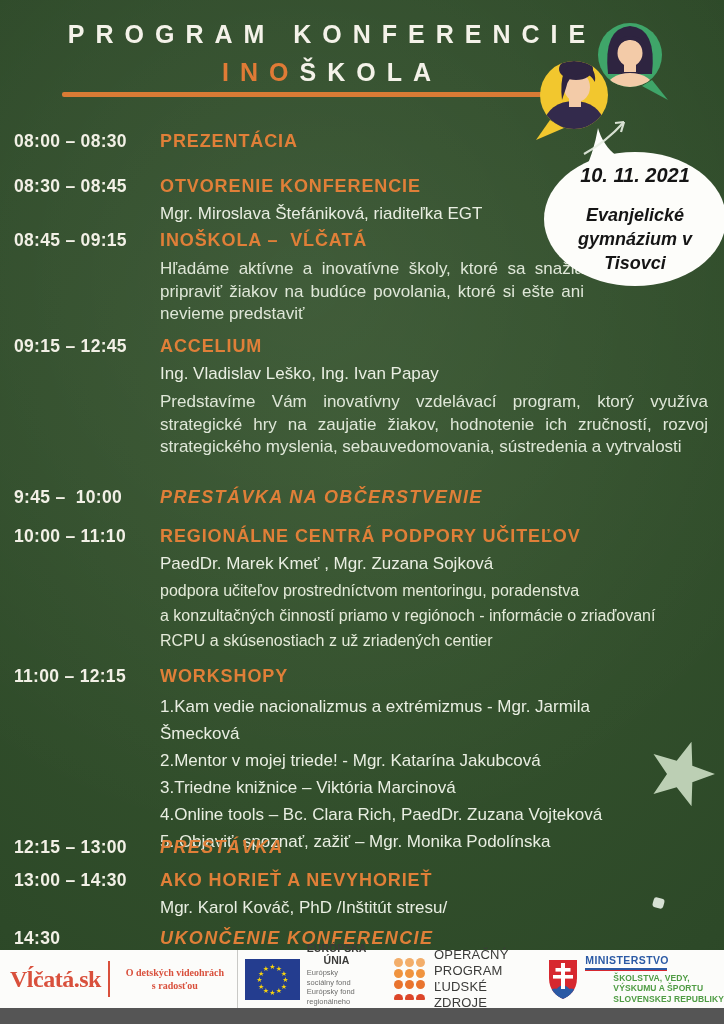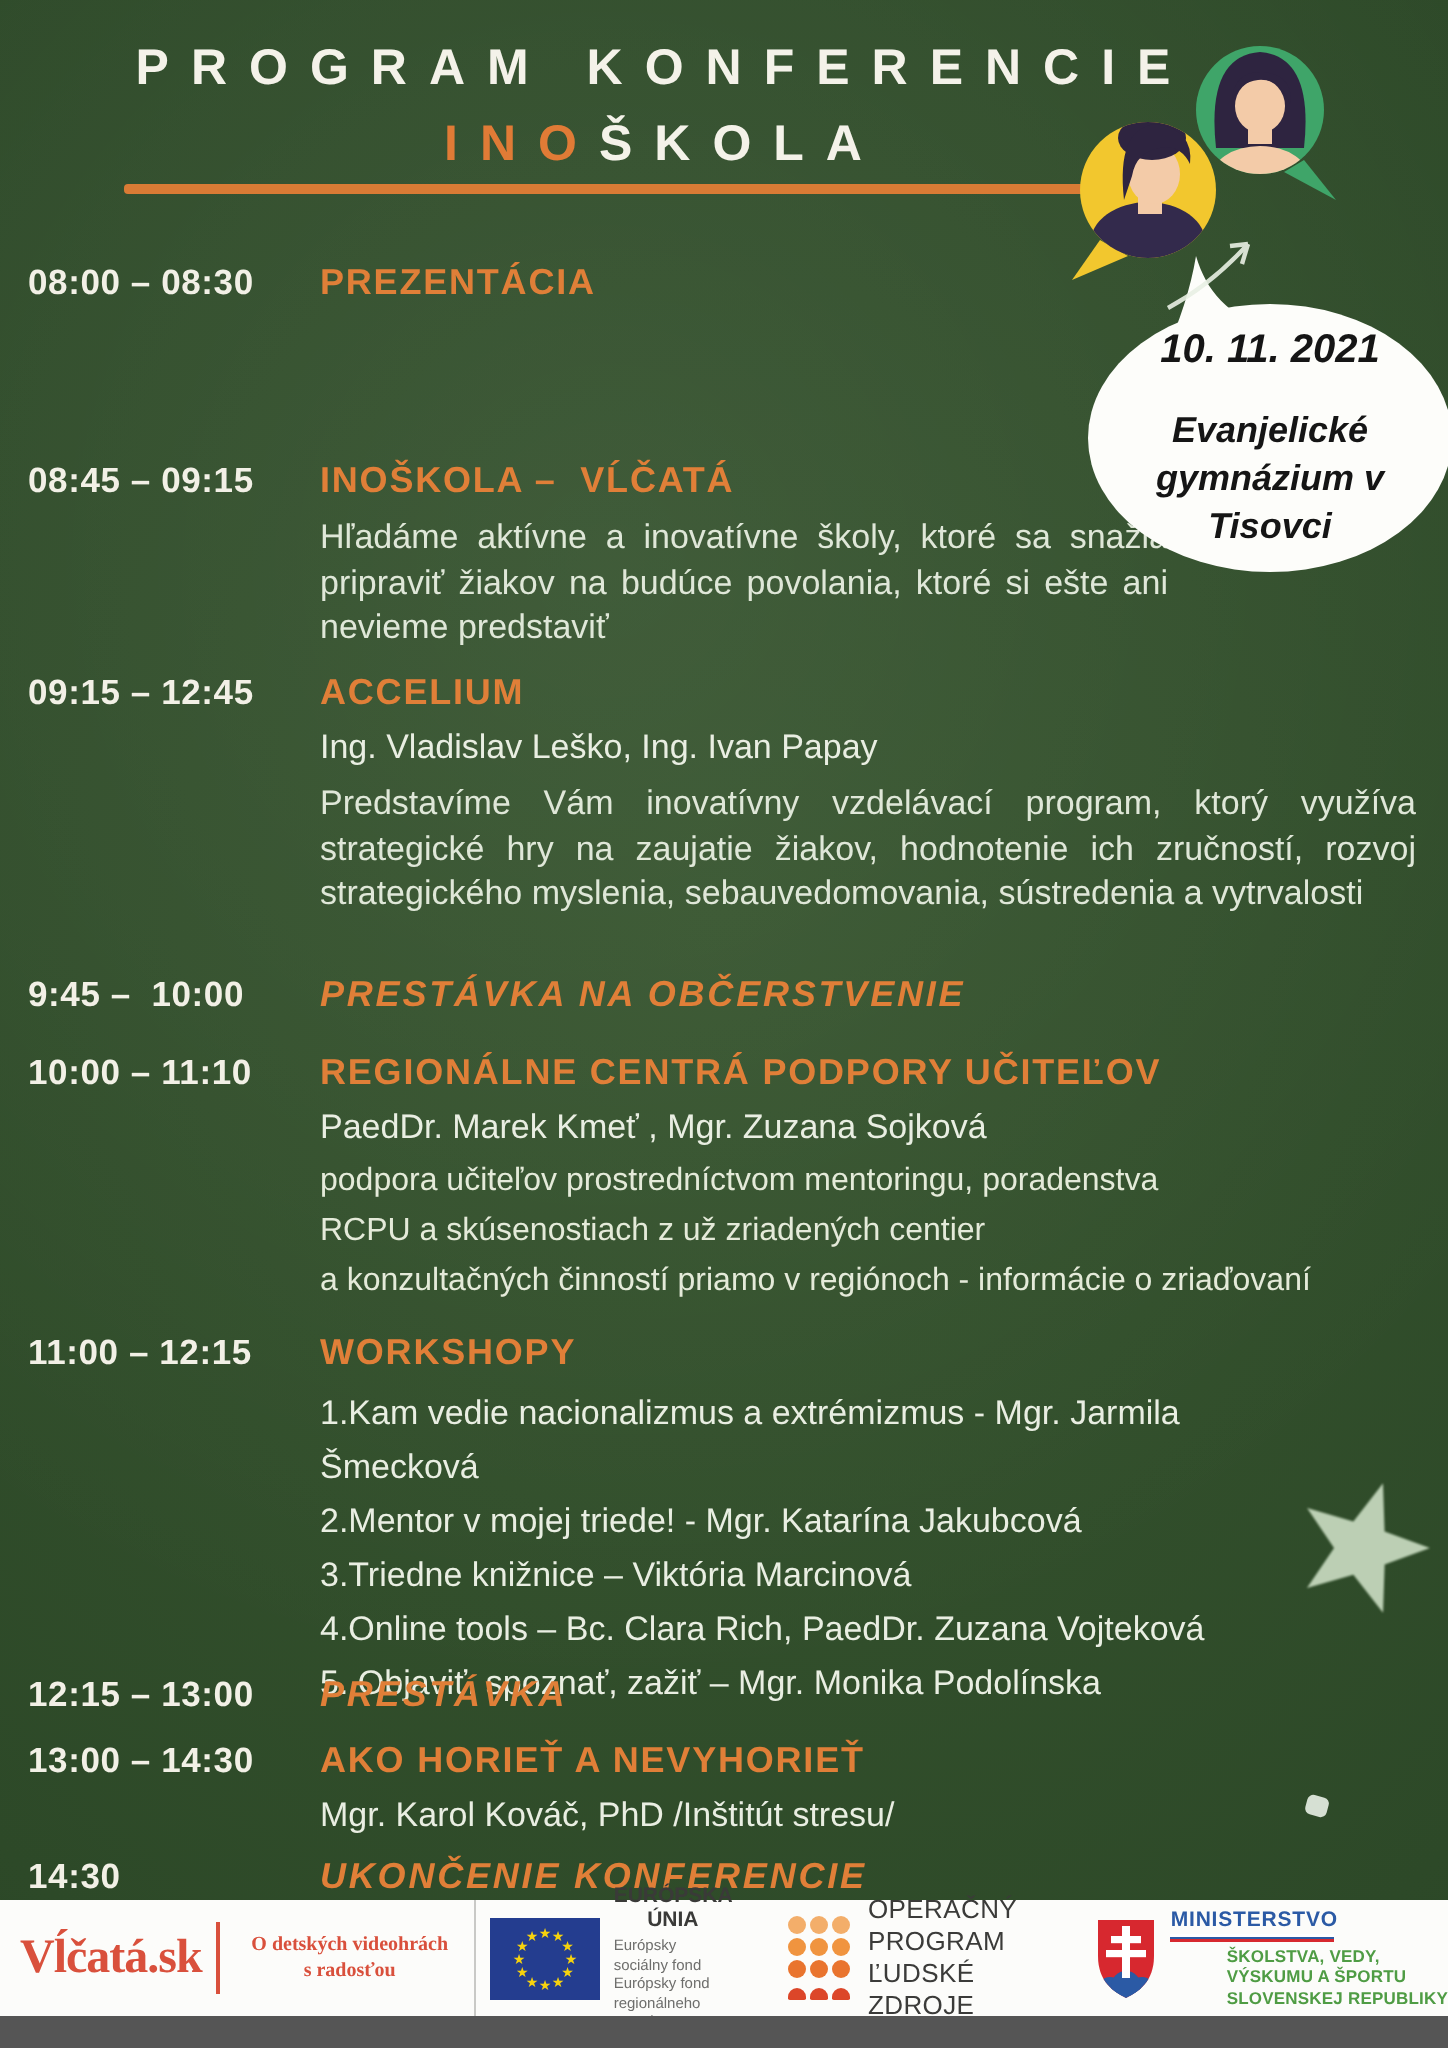--- a/index.html
+++ b/index.html
@@ -128,20 +128,27 @@
     </div>
   </div>
 
   <div class="row" style="top:131px">
     <div class="time">08:00 – 08:30</div>
     <div class="body">
         <div class="stitle">PREZENTÁCIA</div>
       </div>
   </div>
 
+  <div class="row" style="top:176px">
+    <div class="time">08:30 – 08:45</div>
+    <div class="body">
+      <div class="stitle">OTVORENIE KONFERENCIE</div>
+      <div class="speaker">Mgr. Miroslava Štefániková, riaditeľka EGT</div>
+    </div>
+  </div>
 
   <div class="row" style="top:230px">
     <div class="time">08:45 – 09:15</div>
     <div class="body">
       <div class="stitle">INOŠKOLA –  VĹČATÁ</div>
       <div class="desc narrow">Hľadáme aktívne a inovatívne školy, ktoré sa snažia pripraviť žiakov na budúce povolania, ktoré si ešte ani nevieme predstaviť</div>
     </div>
   </div>
 
   <div class="row" style="top:336px">
@@ -160,22 +167,22 @@
       </div>
   </div>
 
   <div class="row" style="top:526px">
     <div class="time">10:00 – 11:10</div>
     <div class="body">
       <div class="stitle">REGIONÁLNE CENTRÁ PODPORY UČITEĽOV</div>
       <div class="speaker">PaedDr. Marek Kmeť , Mgr. Zuzana Sojková</div>
       <div class="desc-lines">
         <div class="desc-line">podpora učiteľov prostredníctvom mentoringu, poradenstva</div>
+        <div class="desc-line">a konzultačných činností priamo v regiónoch - informácie o zriaďovaní</div>
         <div class="desc-line">RCPU a skúsenostiach z už zriadených centier</div>
-        <div class="desc-line">a konzultačných činností priamo v regiónoch - informácie o zriaďovaní</div>
       </div>
     </div>
   </div>
 
   <div class="row" style="top:666px">
     <div class="time">11:00 – 12:15</div>
     <div class="body">
       <div class="stitle">WORKSHOPY</div>
       <div class="items">
         <div class="item">1.Kam vedie nacionalizmus a extrémizmus - Mgr. Jarmila</div>

